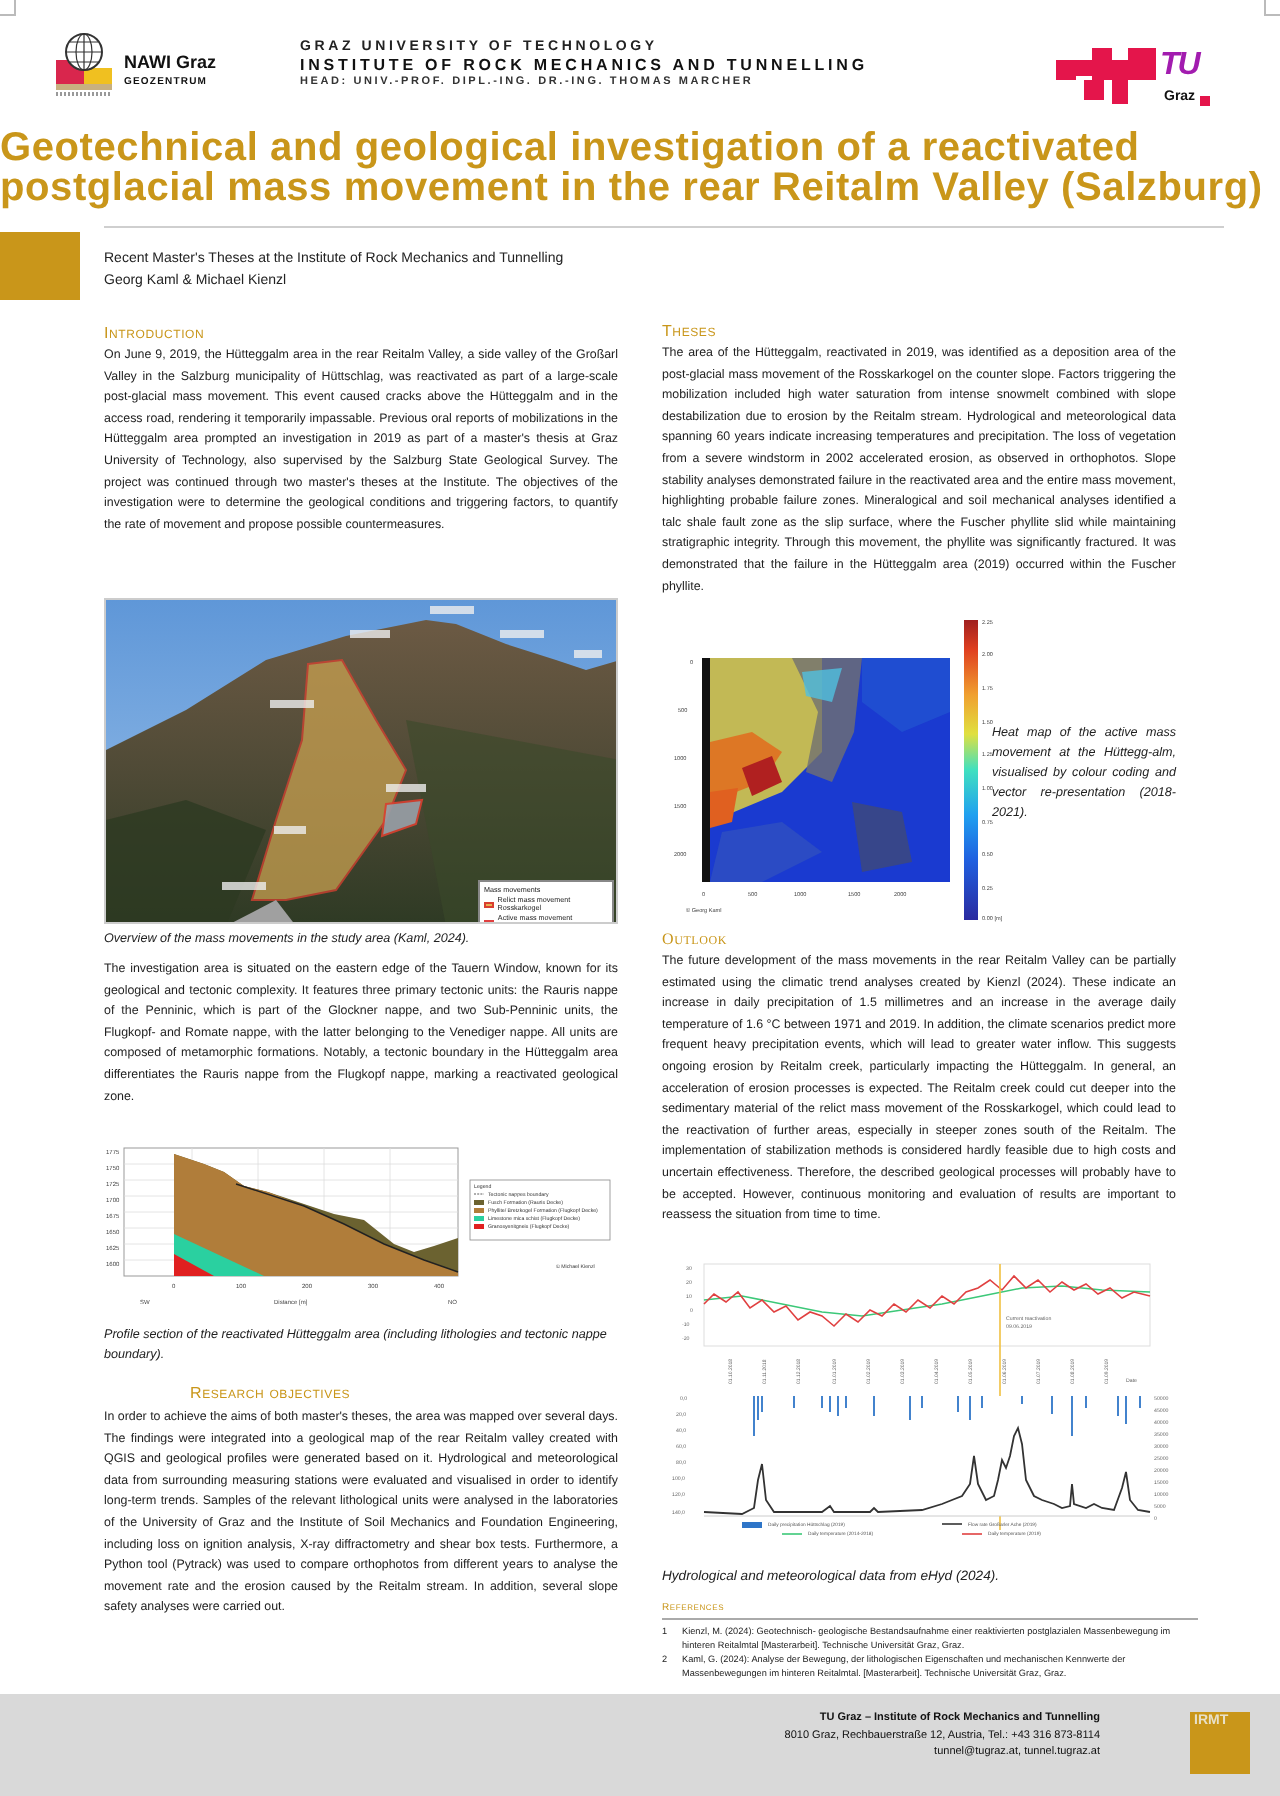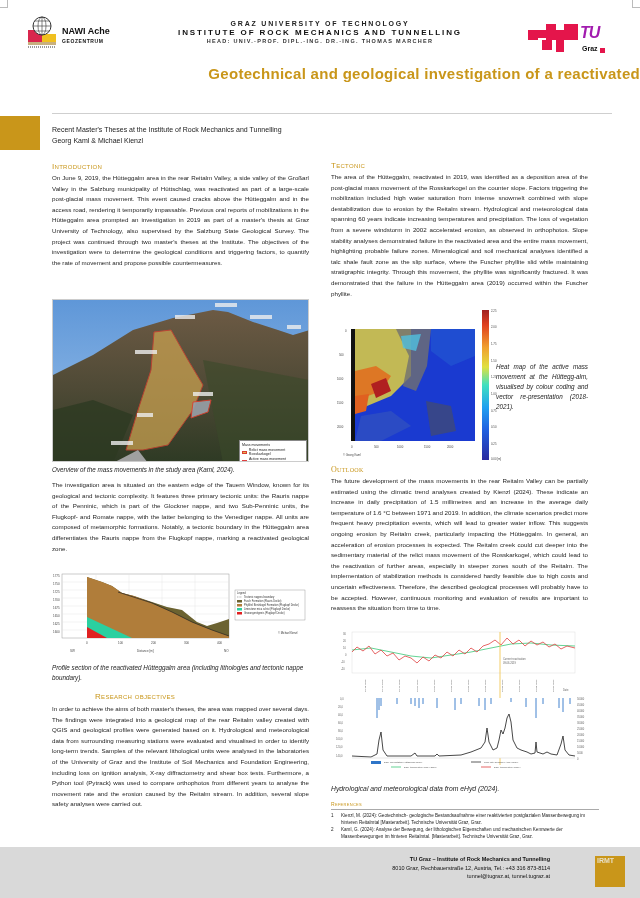--- a/index.html
+++ b/index.html
@@ -1,28 +1,28 @@
 <!DOCTYPE html>
 <html><head>
 <meta charset="utf-8">
 <style>
   * { box-sizing: border-box; margin: 0; padding: 0; }
   body { width: 640px; height: 898px; background: #ffffff; font-family: "Liberation Sans", sans-serif; color: #1a1a1a; position: relative; overflow: hidden; }
   .header { position: absolute; top: 0; left: 0; width: 640px; height: 110px; }
   .nawi-text { position: absolute; left: 54px; top: 12px; }
   .nawi-title { font-size: 9px; font-weight: bold; color: #111; }
   .nawi-sub { font-size: 5px; font-weight: bold; letter-spacing: 0.6px; color: #111; }
-  .uni-block { position: absolute; left: 150px; top: 20px; width: 340px; text-align: center; }
+  .uni-block { position: absolute; left: 150px; top: 20px; width: 340px; }
   .uni-l1 { font-size: 7px; font-weight: bold; letter-spacing: 1.8px; color: #222; }
   .uni-l2 { font-size: 8px; font-weight: bold; letter-spacing: 1.9px; color: #111; margin-top: 1px; }
   .uni-l3 { font-size: 5.5px; font-weight: bold; letter-spacing: 1.3px; color: #333; margin-top: 1px; }
   .tu-text { position: absolute; left: 580px; top: 22px; font-size: 16px; font-weight: bold; color: #a21caf; line-height: 22px; letter-spacing: -1px; font-style: italic; }
   .tu-graz { position: absolute; left: 582px; top: 45px; font-size: 7px; font-weight: bold; color: #111; }
   .tu-dot { position: absolute; left: 600px; top: 48px; width: 5px; height: 5px; background: #e4154b; }
-  .title { position: absolute; left: 0; top: 64px; width: 640px; text-align: right; color: #c9961a; font-weight: bold; font-size: 15px; line-height: 20px; letter-spacing: 0.3px; }
+  .title { position: absolute; left: 0; top: 64px; width: 640px; text-align: left; color: #c9961a; font-weight: bold; font-size: 20px; line-height: 20px; letter-spacing: 0.3px; }
   .rule-top { position: absolute; left: 52px; top: 113px; width: 560px; height: 1px; background: #cfcfcf; }
   .accent-block { position: absolute; left: 0; top: 116px; width: 40px; height: 34px; background: #c9961a; }
   .subtitle { position: absolute; left: 52px; top: 125px; font-size: 7px; line-height: 10.5px; color: #222; }
   .col { position: absolute; top: 0; }
   .col-left { left: 52px; width: 257px; }
   .col-right { left: 331px; width: 257px; }
   .sec-head { color: #c9961a; font-size: 8px; font-variant: small-caps; letter-spacing: 0.3px; }
   .body-text { font-size: 6.2px; line-height: 10.6px; text-align: justify; color: #1e1e1e; }
   .caption { font-size: 6.3px; font-style: italic; line-height: 10px; color: #222; }
   .photo { position: absolute; border: 1px solid #ccc; overflow: hidden; }
@@ -49,21 +49,21 @@
     <svg style="position:absolute;left:28px;top:16px;" width="30" height="36" viewBox="0 0 30 36">
       <rect x="0" y="14" width="16" height="14" fill="#d9264d"></rect>
       <rect x="14" y="18" width="14" height="10" fill="#f0c020"></rect>
       <rect x="0" y="26" width="28" height="3" fill="#c8b080"></rect>
       <circle cx="14" cy="10" r="9" fill="#fff" stroke="#333" stroke-width="1"></circle>
       <path d="M5 10 H23 M14 1 V19 M7 5 H21 M7 15 H21" stroke="#333" stroke-width="0.6" fill="none"></path>
       <ellipse cx="14" cy="10" rx="4" ry="9" stroke="#333" stroke-width="0.6" fill="none"></ellipse>
       <path d="M0 31 H28" stroke="#999" stroke-width="2" stroke-dasharray="1 1"></path>
     </svg>
     <div class="nawi-text">
-      <div class="nawi-title" style="position:absolute;left:8px;top:14px;white-space:nowrap;">NAWI Ache</div>
+      <div class="nawi-title" style="position:absolute;left:8px;top:14px;white-space:nowrap;">NAWI Graz</div>
       <div class="nawi-sub" style="position:absolute;left:8px;top:26px;white-space:nowrap;">GEOZENTRUM</div>
     </div>
   </div>
 
   <div class="uni-block">
     <div class="uni-l1">GRAZ UNIVERSITY OF TECHNOLOGY</div>
     <div class="uni-l2">INSTITUTE OF ROCK MECHANICS AND TUNNELLING</div>
     <div class="uni-l3">HEAD: UNIV.-PROF. DIPL.-ING. DR.-ING. THOMAS MARCHER</div>
   </div>
 
@@ -77,20 +77,21 @@
       <rect x="14" y="16" width="10" height="10" fill="#e4154b"></rect>
       <rect x="28" y="16" width="8" height="12" fill="#e4154b"></rect>
     </svg>
     <div class="tu-text">TU</div>
     <div class="tu-graz">Graz</div>
     <div class="tu-dot"></div>
   </div>
 
   <div class="title">
     <div>Geotechnical and geological investigation of a reactivated</div>
+    <div>postglacial mass movement in the rear Reitalm Valley (Salzburg)</div>
   </div>
 </div>
 
 <div class="rule-top"></div>
 <div class="accent-block"></div>
 
 <div class="subtitle">
   <div>Recent Master's Theses at the Institute of Rock Mechanics and Tunnelling</div>
   <div>Georg Kaml &amp; Michael Kienzl</div>
 </div>
@@ -201,21 +202,21 @@
       </g>
     </svg>
   </div>
   <div class="caption" style="position:absolute;top:663px;left:0;width:257px;">Profile section of the reactivated Hütteggalm area (including lithologies and tectonic nappe boundary).</div>
 
   <div class="sec-head" style="position:absolute;top:692px;left:0;padding-left:43px;">Research objectives</div>
   <div class="body-text" style="position:absolute;top:704px;left:0;width:257px;">In order to achieve the aims of both master's theses, the area was mapped over several days. The findings were integrated into a geological map of the rear Reitalm valley created with QGIS and geological profiles were generated based on it. Hydrological and meteorological data from surrounding measuring stations were evaluated and visualised in order to identify long-term trends. Samples of the relevant lithological units were analysed in the laboratories of the University of Graz and the Institute of Soil Mechanics and Foundation Engineering, including loss on ignition analysis, X-ray diffractometry and shear box tests. Furthermore, a Python tool (Pytrack) was used to compare orthophotos from different years to analyse the movement rate and the erosion caused by the Reitalm stream. In addition, several slope safety analyses were carried out.</div>
 </div>
 
 <div class="col col-right">
-  <div class="sec-head" style="position:absolute;top:161px;left:0;">Tectonic</div>
+  <div class="sec-head" style="position:absolute;top:161px;left:0;">Theses</div>
   <div class="body-text" style="position:absolute;top:172px;left:0;width:257px;">The area of the Hütteggalm, reactivated in 2019, was identified as a deposition area of the post-glacial mass movement of the Rosskarkogel on the counter slope. Factors triggering the mobilization included high water saturation from intense snowmelt combined with slope destabilization due to erosion by the Reitalm stream. Hydrological and meteorological data spanning 60 years indicate increasing temperatures and precipitation. The loss of vegetation from a severe windstorm in 2002 accelerated erosion, as observed in orthophotos. Slope stability analyses demonstrated failure in the reactivated area and the entire mass movement, highlighting probable failure zones. Mineralogical and soil mechanical analyses identified a talc shale fault zone as the slip surface, where the Fuscher phyllite slid while maintaining stratigraphic integrity. Through this movement, the phyllite was significantly fractured. It was demonstrated that the failure in the Hütteggalm area (2019) occurred within the Fuscher phyllite.</div>
 
   <div style="position:absolute;top:306px;left:0;width:175px;height:155px;">
     <svg width="175" height="155" viewBox="0 0 175 155">
       <defs>
         <linearGradient id="cbar" x1="0" y1="1" x2="0" y2="0">
           <stop offset="0" stop-color="#2a2aa0"></stop>
           <stop offset="0.2" stop-color="#2060e0"></stop>
           <stop offset="0.35" stop-color="#20a0f0"></stop>
           <stop offset="0.5" stop-color="#40e0c0"></stop>

